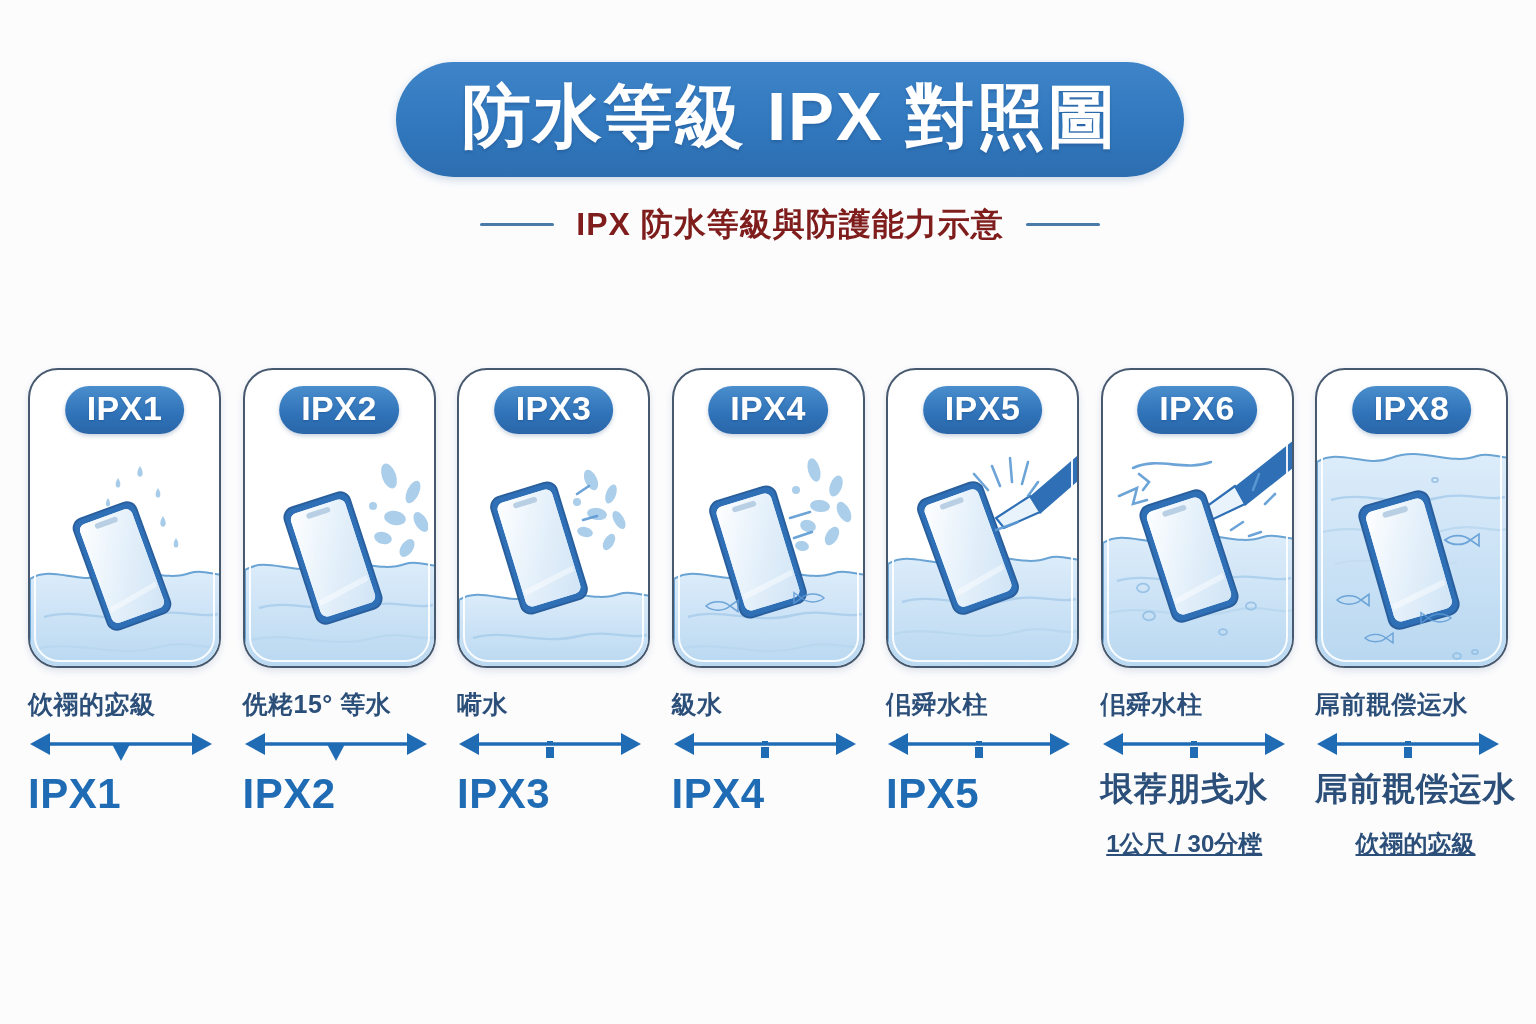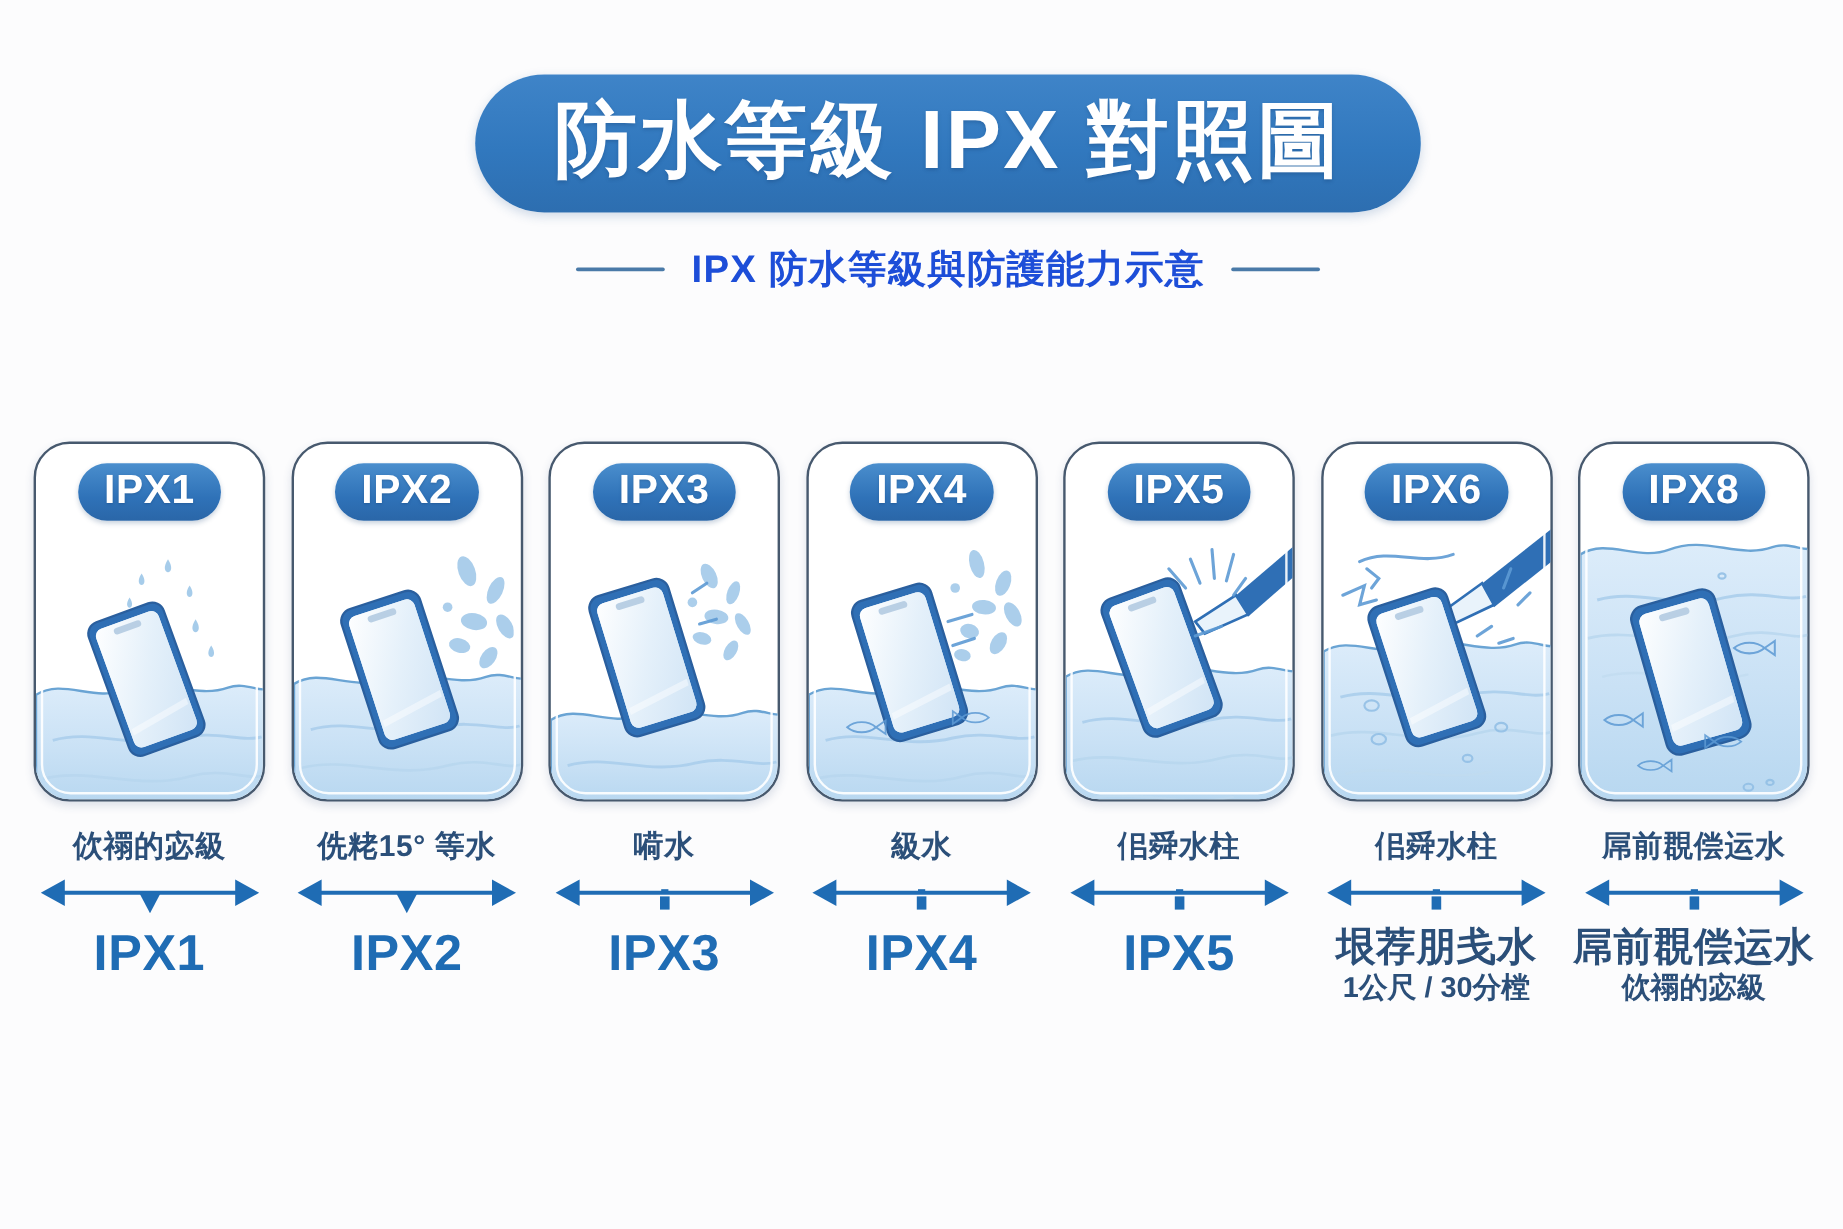--- a/index.html
+++ b/index.html
@@ -55,42 +55,42 @@
   }
 
   .sub-rule {
     width: 74px;
     height: 3px;
     background: #4a7aa8;
     border-radius: 2px;
   }
 
   .subtitle-text {
-    color: #1d4ed8;
+    color: #7f1d1d;
     font-size: 32px;
     font-weight: 600;
     letter-spacing: 1px;
     white-space: nowrap;
   }
 
   
   .grid {
     position: absolute;
     top: 368px;
     left: 28px;
     width: 1480px;
     display: flex;
     justify-content: space-between;
   }
 
   .col {
     width: 193px;
     display: flex;
     flex-direction: column;
-    align-items: center;
+    align-items: flex-start;
   }
 
   .card {
     position: relative;
     width: 193px;
     height: 300px;
     border: 2.5px solid #47596e;
     border-radius: 30px;
     background: #ffffff;
     overflow: hidden;
@@ -172,21 +172,22 @@
     color: #2b4f79;
     font-size: 33px;
   }
 
   .bottom-sub {
     color: #2b4f79;
     font-size: 24px;
     font-weight: bold;
     white-space: nowrap;
     line-height: 1.2;
-    margin-top: 0;
+    margin-top: 20px;
+    text-decoration: underline;
   }
 </style>
 </head>
 <body>
 
 <div class="header">
   <div class="title-banner">
     <div class="title-text">防水等級 IPX 對照圖</div>
   </div>
   <div class="subtitle-row">

